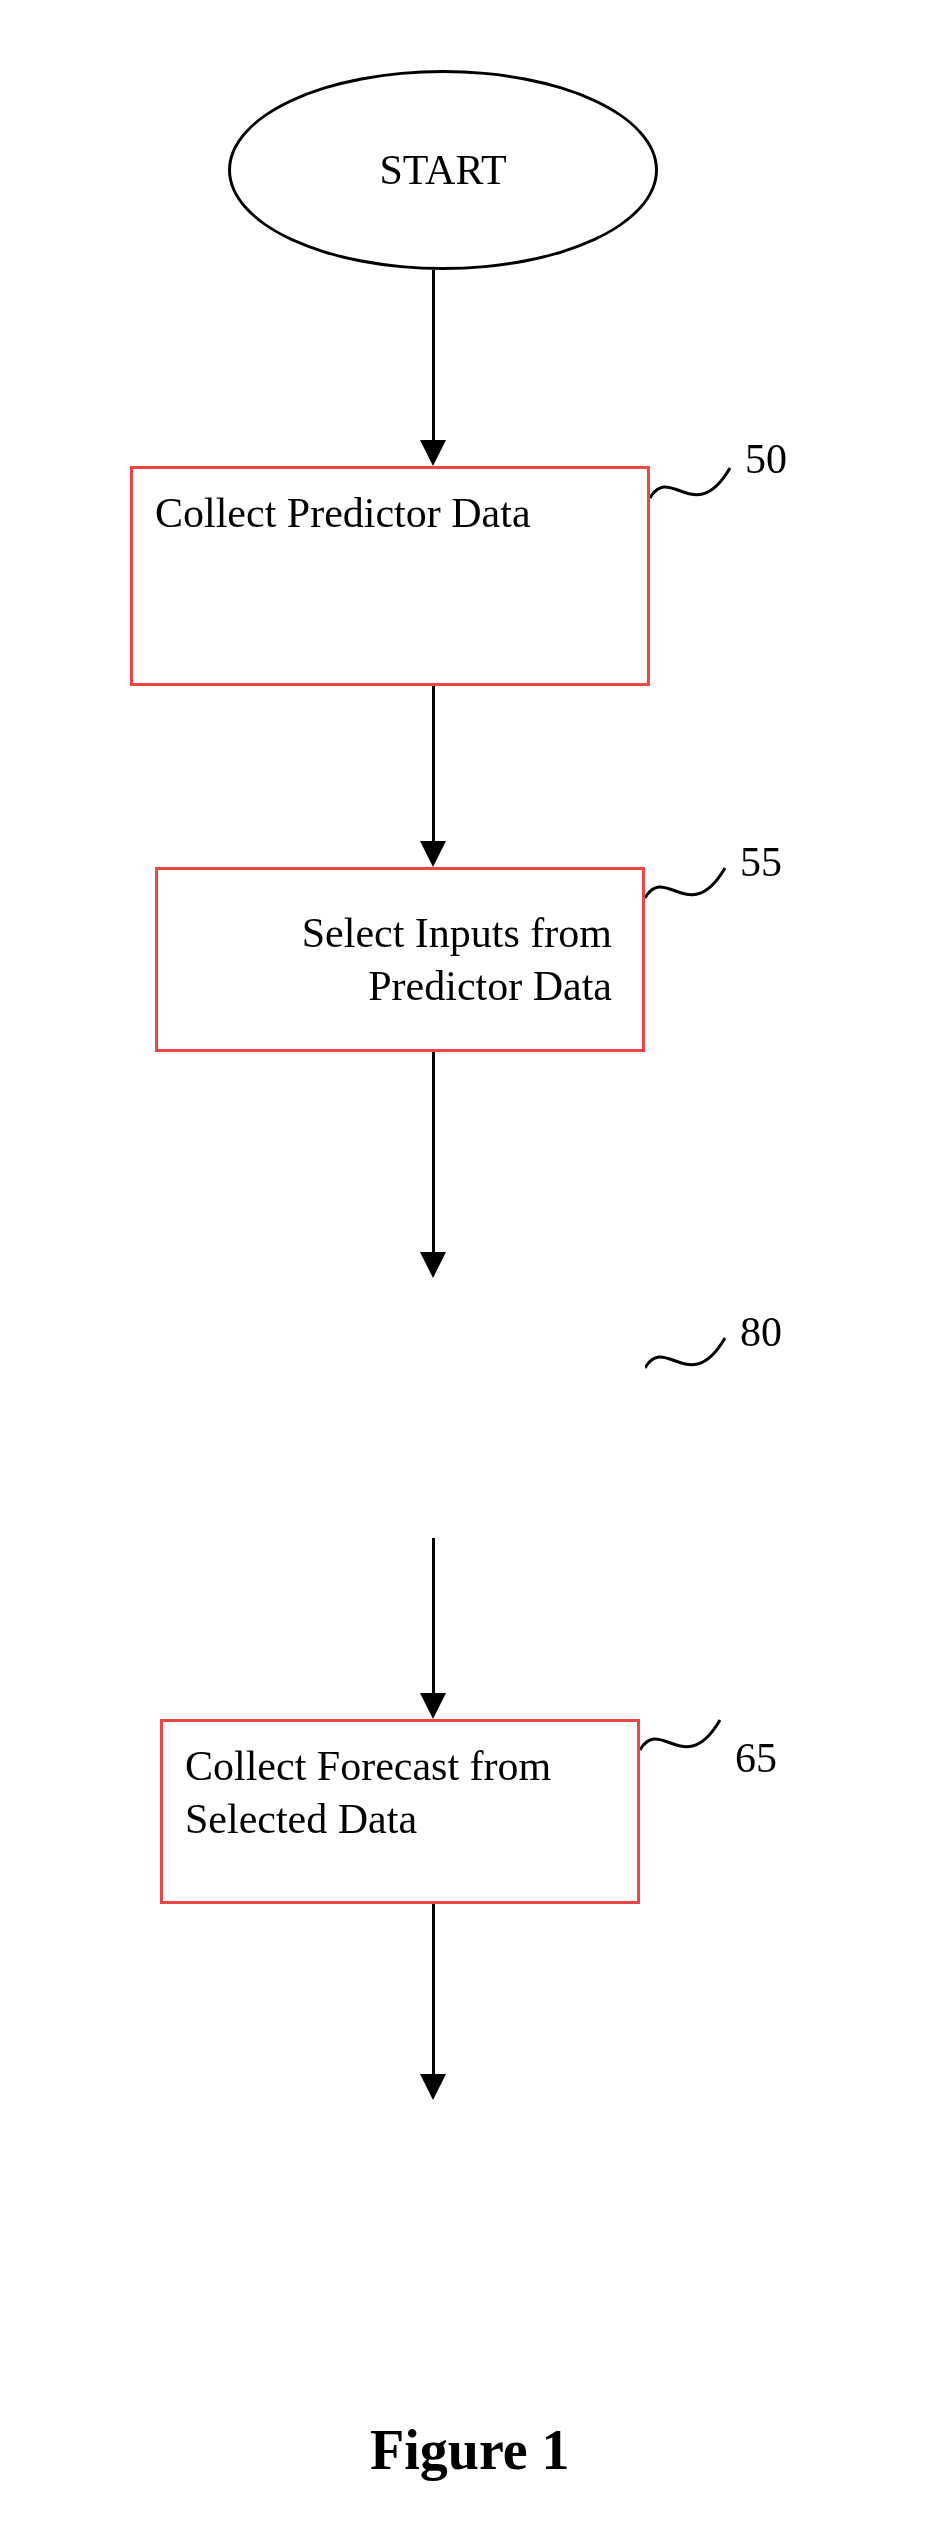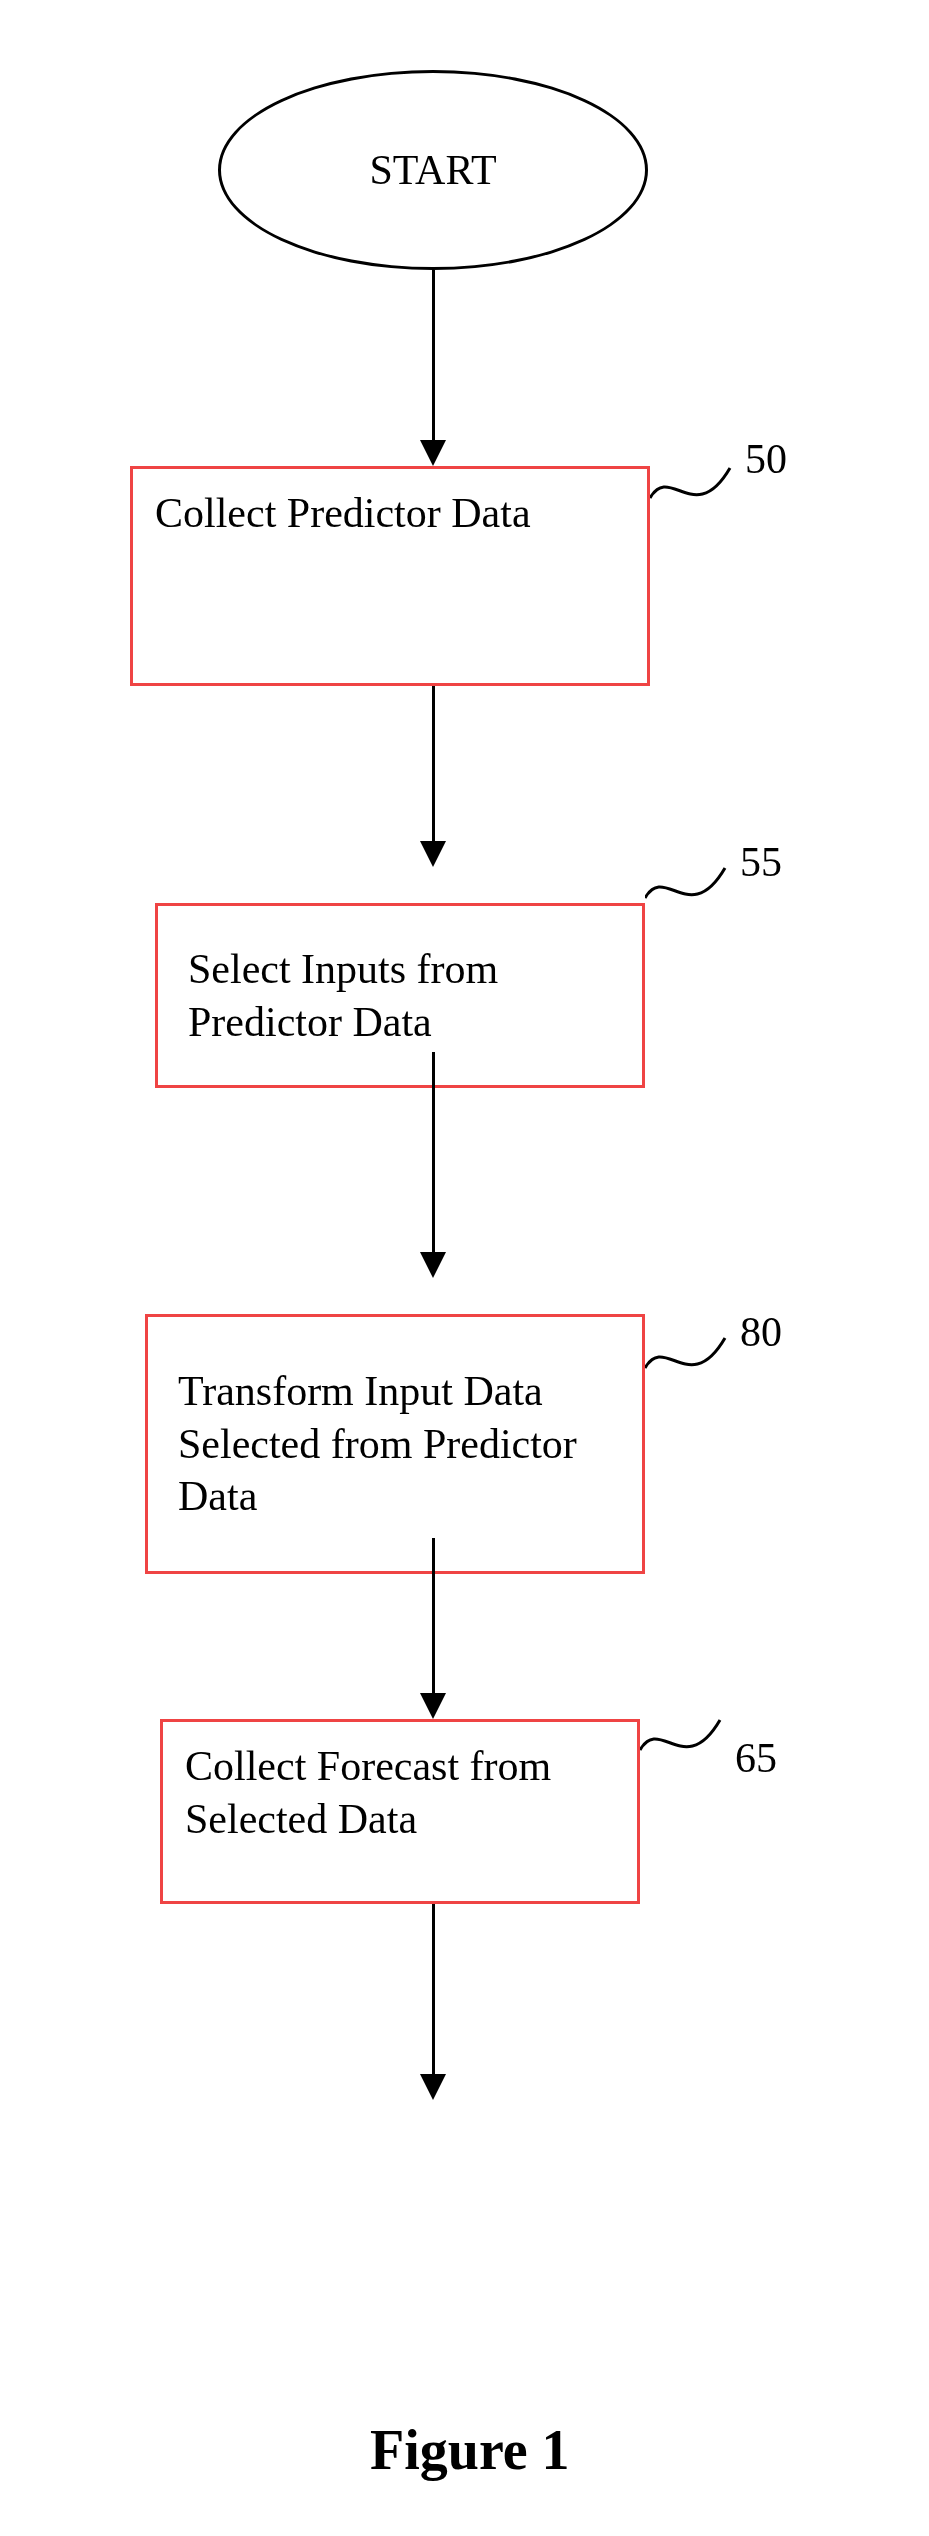--- a/index.html
+++ b/index.html
@@ -33,22 +33,21 @@
     display: flex;
     align-items: flex-start;
     justify-content: flex-start;
     padding: 18px 22px;
     text-align: left;
     line-height: 1.25;
   }
   .rect.center-text {
     align-items: center;
     justify-content: center;
-    text-align: left;
-    margin-top: 36px;
+    text-align: right;
   }
   .label-num {
     position: absolute;
     font-size: 42px;
   }
   .figure-caption {
     position: absolute;
     font-size: 56px;
     font-weight: bold;
   }
@@ -68,21 +67,21 @@
   
   .leader {
     position: absolute;
   }
 </style>
 </head>
 <body>
 
 <div class="canvas">
 
-  <div class="ellipse" style="left:218px; top:70px; width:430px; height:200px;">
+  <div class="ellipse" style="left:228px; top:70px; width:430px; height:200px;">
     <span>START</span>
   </div>
 
   <div class="arrow-line" style="left:432px; top:270px; height:170px;"></div>
   <div class="arrow-head" style="left:420px; top:440px;"></div>
 
   <div class="rect" style="left:130px; top:466px; width:520px; height:220px;">
     <span>Collect Predictor Data</span>
   </div>
   <svg class="leader" style="left:650px; top:458px;" width="90" height="60" viewBox="0 0 90 60">
@@ -97,23 +96,20 @@
     <span>Select Inputs from Predictor Data</span>
   </div>
   <svg class="leader" style="left:645px; top:858px;" width="90" height="60" viewBox="0 0 90 60">
     <path d="M0 40 C 20 5, 45 70, 80 10" stroke="#000" stroke-width="3" fill="none"></path>
   </svg>
   <div class="label-num" style="left:740px; top:838px;">55</div>
 
   <div class="arrow-line" style="left:432px; top:1052px; height:200px;"></div>
   <div class="arrow-head" style="left:420px; top:1252px;"></div>
 
-  <div class="rect center-text" style="left:145px; top:1278px; width:500px; height:260px; padding:20px 30px;">
-    <span>Transform Input Data Selected from Predictor Data</span>
-  </div>
   <svg class="leader" style="left:645px; top:1328px;" width="90" height="60" viewBox="0 0 90 60">
     <path d="M0 40 C 20 5, 45 70, 80 10" stroke="#000" stroke-width="3" fill="none"></path>
   </svg>
   <div class="label-num" style="left:740px; top:1308px;">80</div>
 
   <div class="arrow-line" style="left:432px; top:1538px; height:155px;"></div>
   <div class="arrow-head" style="left:420px; top:1693px;"></div>
 
   <div class="rect" style="left:160px; top:1719px; width:480px; height:185px;">
     <span>Collect Forecast from Selected Data</span>

